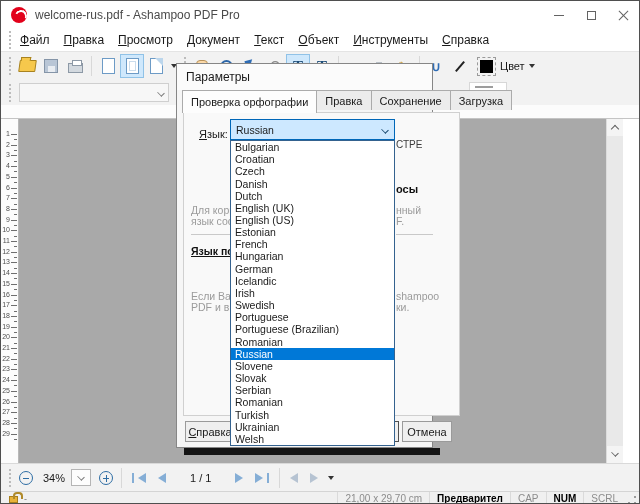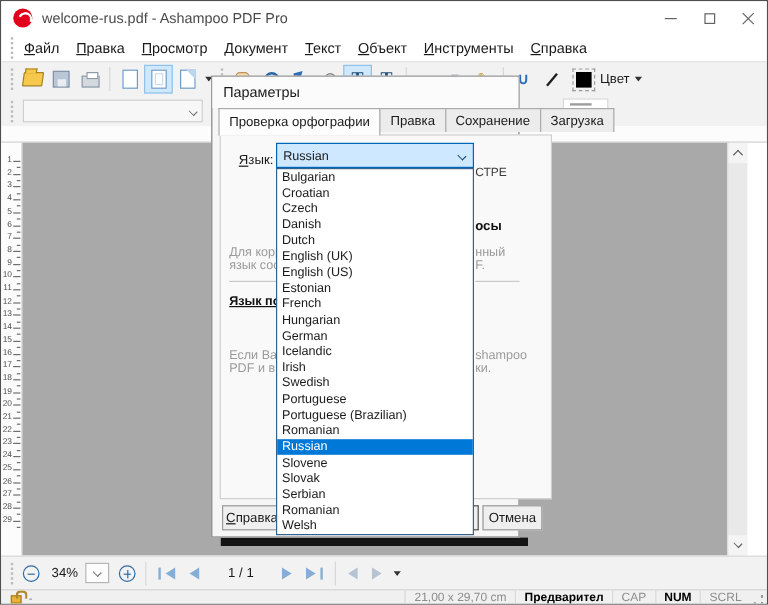--- a/index.html
+++ b/index.html
@@ -397,20 +397,22 @@
         <div class="lang-item">Irish</div>
         <div class="lang-item">Swedish</div>
         <div class="lang-item">Portuguese</div>
         <div class="lang-item">Portuguese (Brazilian)</div>
         <div class="lang-item">Romanian</div>
         <div class="lang-item selected">Russian</div>
         <div class="lang-item">Slovene</div>
         <div class="lang-item">Slovak</div>
         <div class="lang-item">Serbian</div>
         <div class="lang-item">Romanian</div>
+        <div class="lang-item">Turkish</div>
+        <div class="lang-item">Ukrainian</div>
         <div class="lang-item">Welsh</div>
       </div>
   </div>
 
   <div class="bottombar">
     <span class="grip"></span>
     <span class="circle-btn"></span>
     <span class="zoom-val">34%</span>
     <span class="mini-drop">
         <span class="chev" style="margin-top:-2px;"></span>

